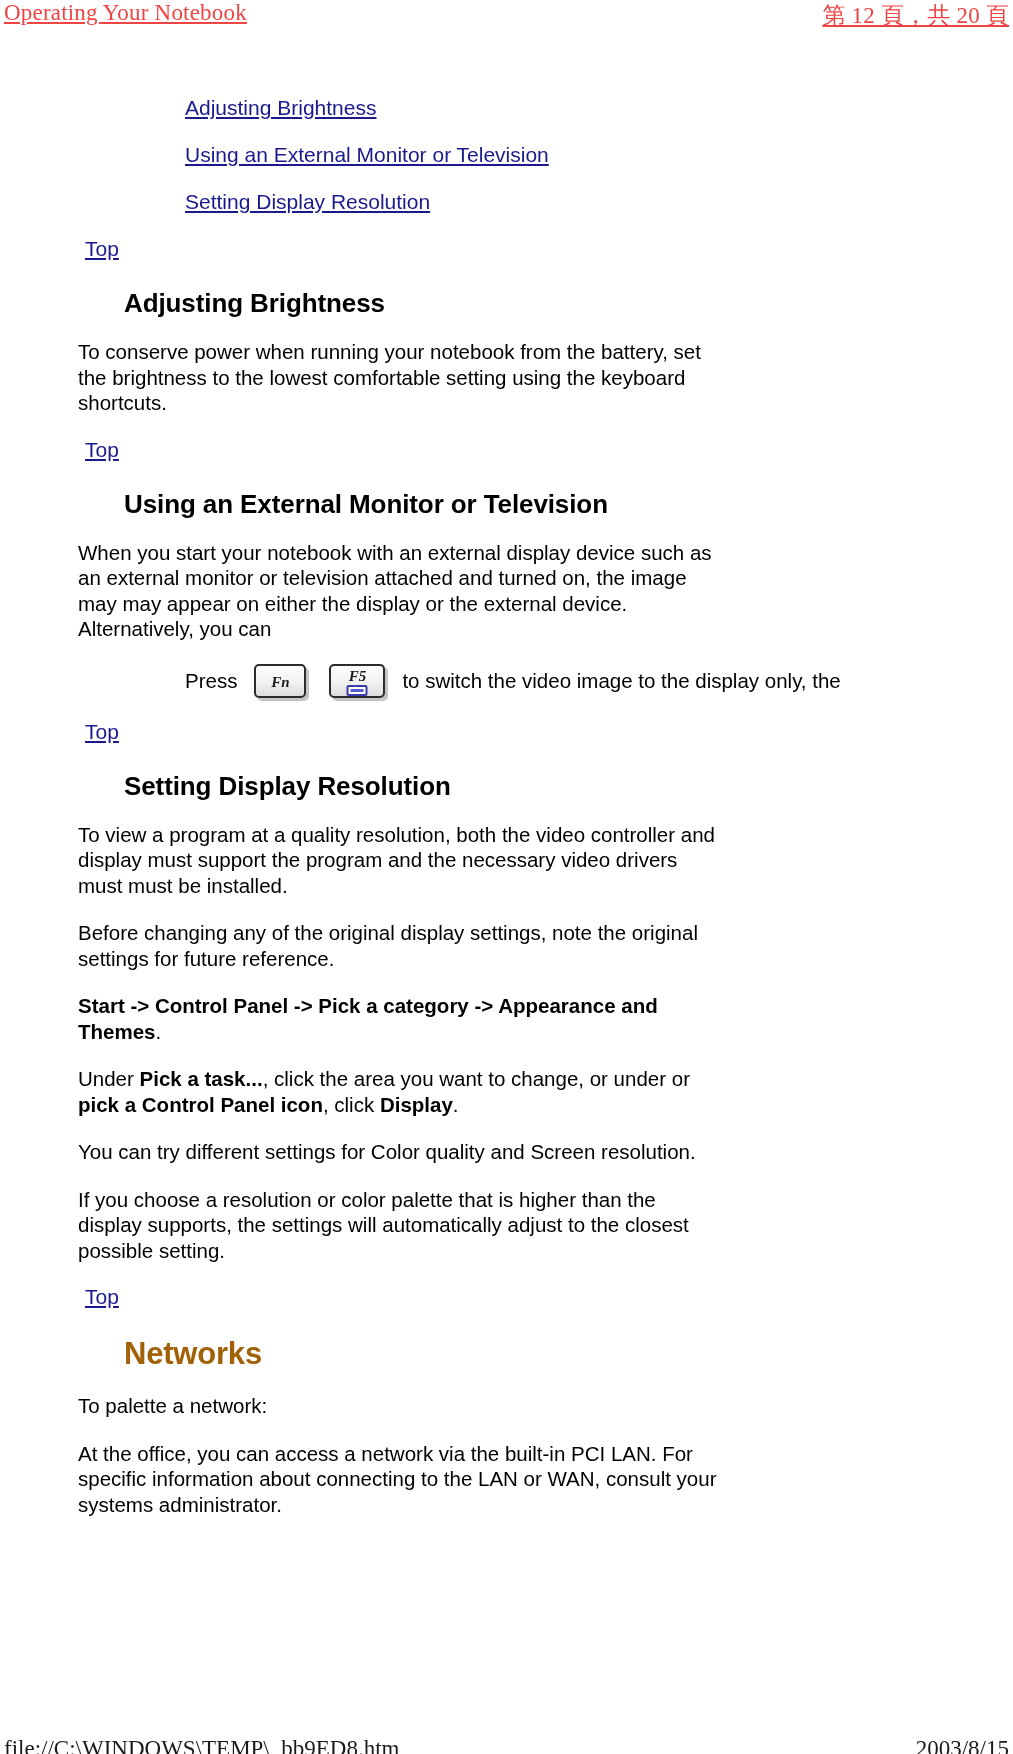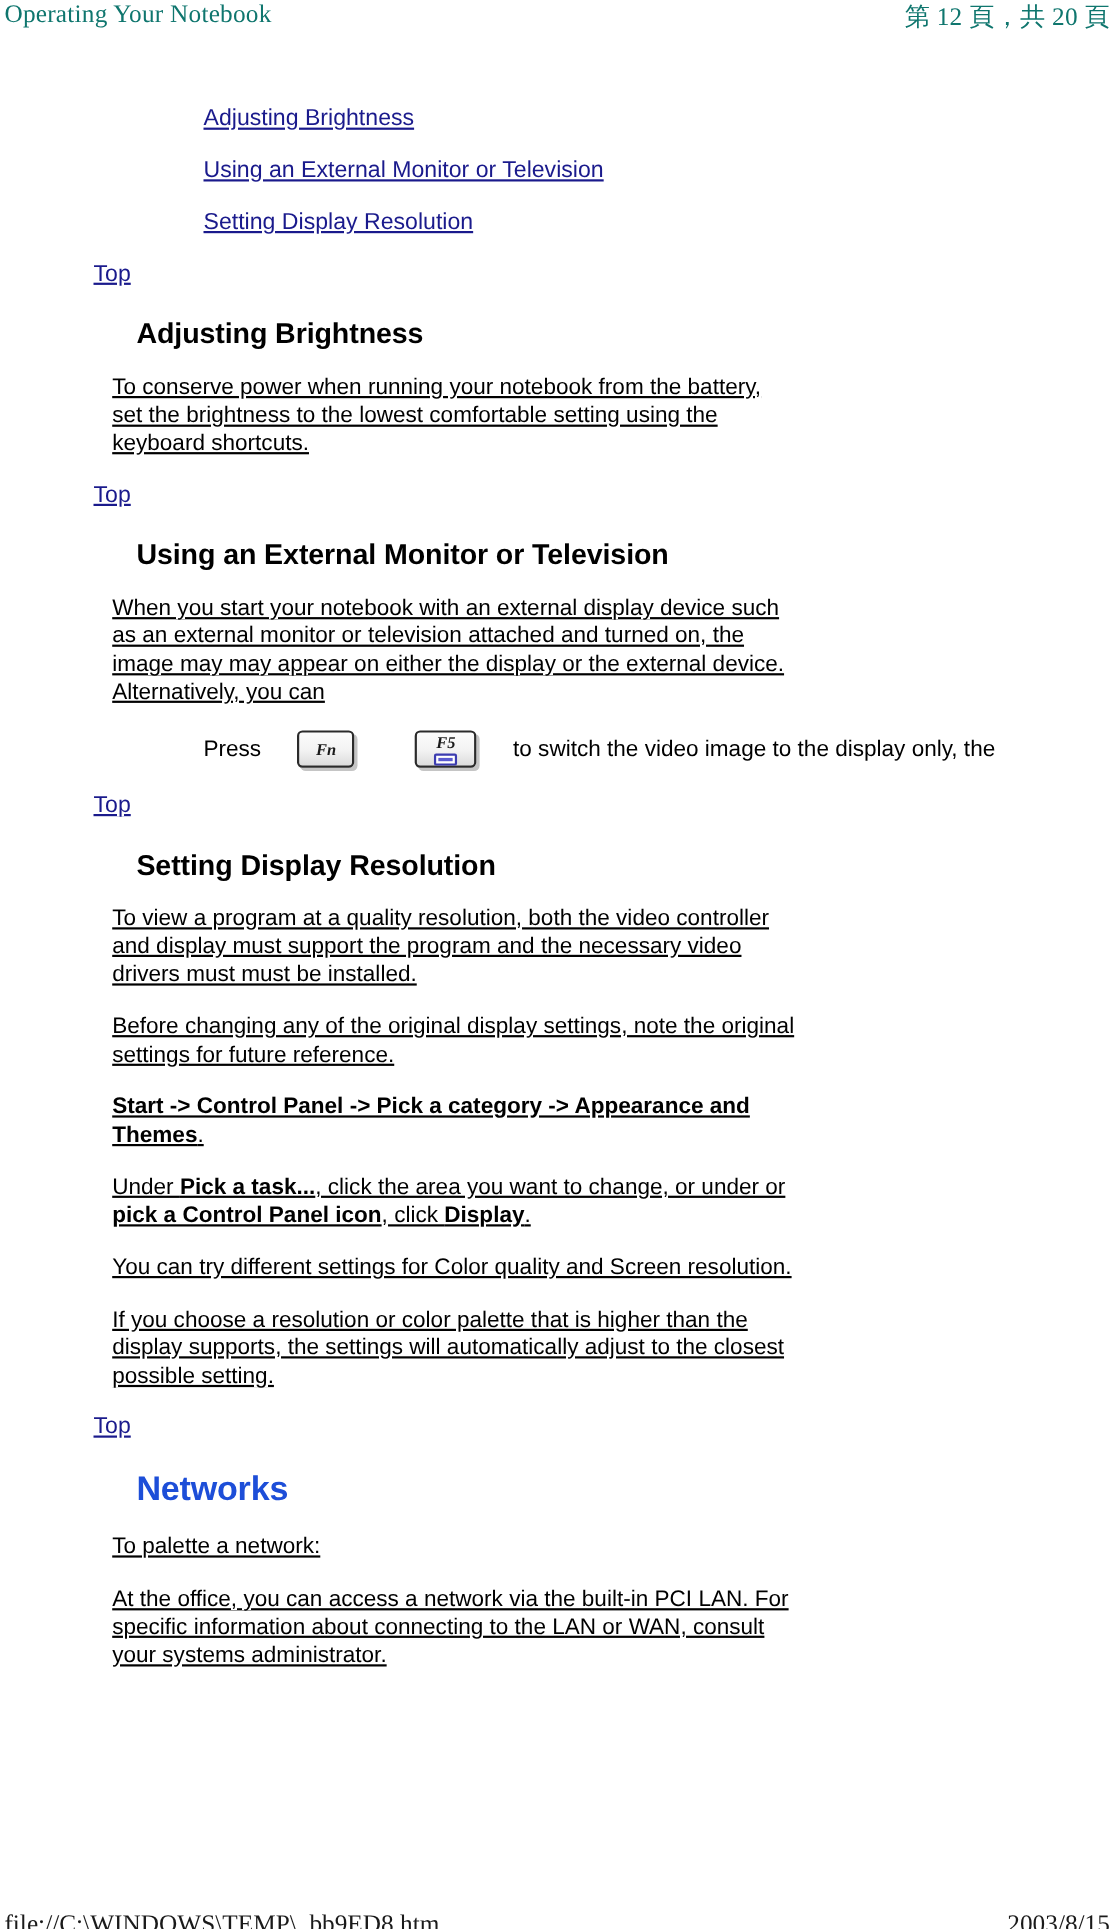--- a/index.html
+++ b/index.html
@@ -21,22 +21,23 @@
     position: absolute;
     top: 0;
     left: 0;
     width: 1013px;
     height: 34px;
     display: flex;
     align-items: flex-start;
     justify-content: space-between;
     font-family: "Liberation Serif", serif;
     font-size: 23px;
-    color: #0f766e;
+    color: #ef4444;
     letter-spacing: 0.2px;
+    text-decoration: underline;
   }
   .print-header .ph-left { padding-left: 4px; white-space: nowrap; }
   .print-header .ph-right { padding-right: 4px; white-space: nowrap; }
 
   
   .doc {
     position: absolute;
     top: 96px;
     left: 0;
     width: 917px;
@@ -69,33 +70,32 @@
     letter-spacing: -0.1px;
   }
   .sec-head-wrap { margin-top: 26px; margin-bottom: 20px; }
 
   h1.main-head {
     margin: 0;
     padding-left: 124px;
     font-size: 31px;
     font-weight: bold;
     line-height: 38px;
-    color: #1d4ed8;
+    color: #a16207;
     letter-spacing: -0.2px;
   }
   .main-head-wrap { margin-top: 26px; margin-bottom: 20px; }
 
   p.body-para {
     margin: 0 0 22px 0;
-    padding-left: 102px;
+    padding-left: 78px;
     padding-right: 210px;
     font-size: 20.5px;
     line-height: 25.5px;
     color: #000;
-    text-decoration: underline;
   }
   p.body-para.wide { padding-right: 195px; }
   p.body-para b { font-weight: bold; }
 
   
   .key-line {
     padding-left: 185px;
     margin: 0 0 10px 0;
     font-size: 20.5px;
     line-height: 25.5px;
@@ -103,21 +103,21 @@
     align-items: center;
     gap: 11px;
   }
   .key-line .kl-text { white-space: nowrap; }
   .keycap {
     display: inline-block;
     position: relative;
     box-sizing: border-box;
     width: 52px;
     height: 34px;
-    margin: 0 22px;
+    margin: 0 6px;
     border: 2px solid #2b2b2b;
     border-radius: 5px;
     background: linear-gradient(180deg, #fcfcfc 0%, #f2f2f2 55%, #dcdcdc 100%);
     box-shadow: 3px 3px 0 rgba(90,90,90,0.35);
     vertical-align: middle;
   }
   .keycap .kc-label {
     position: absolute;
     left: 0; right: 0;
     font-family: "Liberation Serif", serif;

